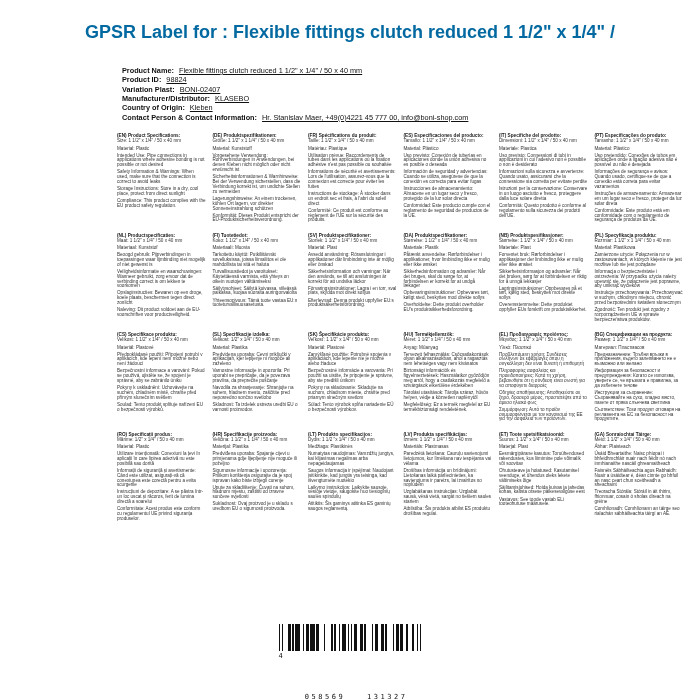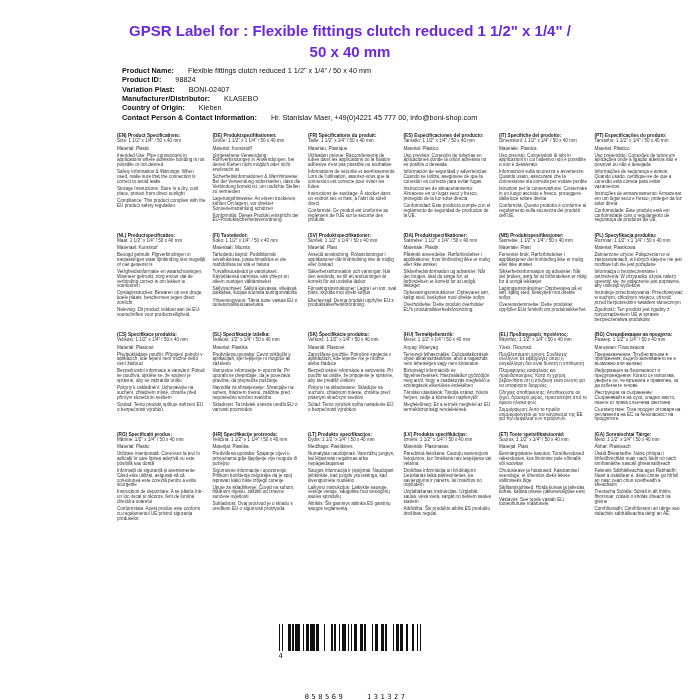--- a/index.html
+++ b/index.html
@@ -1,23 +1,23 @@
 <!DOCTYPE html>
 <html><head>
 <meta charset="utf-8">
 <style>
   html,body{margin:0;padding:0;background:#fff;}
   .page{position:relative;width:700px;height:700px;background:#ffffff;overflow:hidden;
         font-family:"Liberation Sans","DejaVu Sans",sans-serif;color:#1a1a1a;}
   .title{position:absolute;top:20px;left:0;width:700px;text-align:center;
-         font-weight:bold;font-size:15px;line-height:1.4;color:#6d28d9;}
+         font-weight:bold;font-size:18px;line-height:1.4;color:#0369a1;}
   .product-info{position:absolute;top:66px;left:122px;font-size:7.3px;line-height:1.28;color:#111;}
   .field{white-space:nowrap;}
   .field .label{font-weight:bold;}
-  .field .value{margin-left:12px;font-weight:normal;}
+  .field .value{margin-left:3px;font-weight:normal;text-decoration:underline;}
   .lang-grid{position:absolute;top:133px;left:117px;width:566px;
              display:grid;grid-template-columns:repeat(6,1fr);column-gap:7px;row-gap:7px;}
   .lang-block{font-size:4.6px;line-height:1.06;color:#333;word-wrap:break-word;}
   .lang-heading{font-weight:bold;color:#1a1a1a;margin-bottom:1.5px;font-size:4.7px;}
   .lang-para{margin:0 0 2.2px 0;}
   .bottom{position:absolute;top:624px;left:0;width:700px;
           display:flex;flex-direction:column;align-items:center;}
   .barcode{display:flex;flex-direction:column;align-items:center;}
   .bars{display:flex;height:27px;}
   .bar-module{height:100%;width:1.5px;}
@@ -32,21 +32,20 @@
       letter-spacing:5px;color:#a21caf;line-height:1;}
   .age{width:38px;height:38px;display:block;}
 </style>
 </head>
 <body>
 
 <div class="page">
 
   <div class="title">
     <div>GPSR Label for : Flexible fittings clutch reduced 1 1/2" x 1/4" /</div>
-    <div>50 x 40 mm</div>
   </div>
 
   <div class="product-info" id="product-info">
   <div class="field">
     <span class="label">Product Name:</span>
     <span class="value">Flexible fittings clutch reduced 1 1/2" x 1/4" / 50 x 40 mm</span>
   </div>
 
   <div class="field">
     <span class="label">Product ID:</span>

